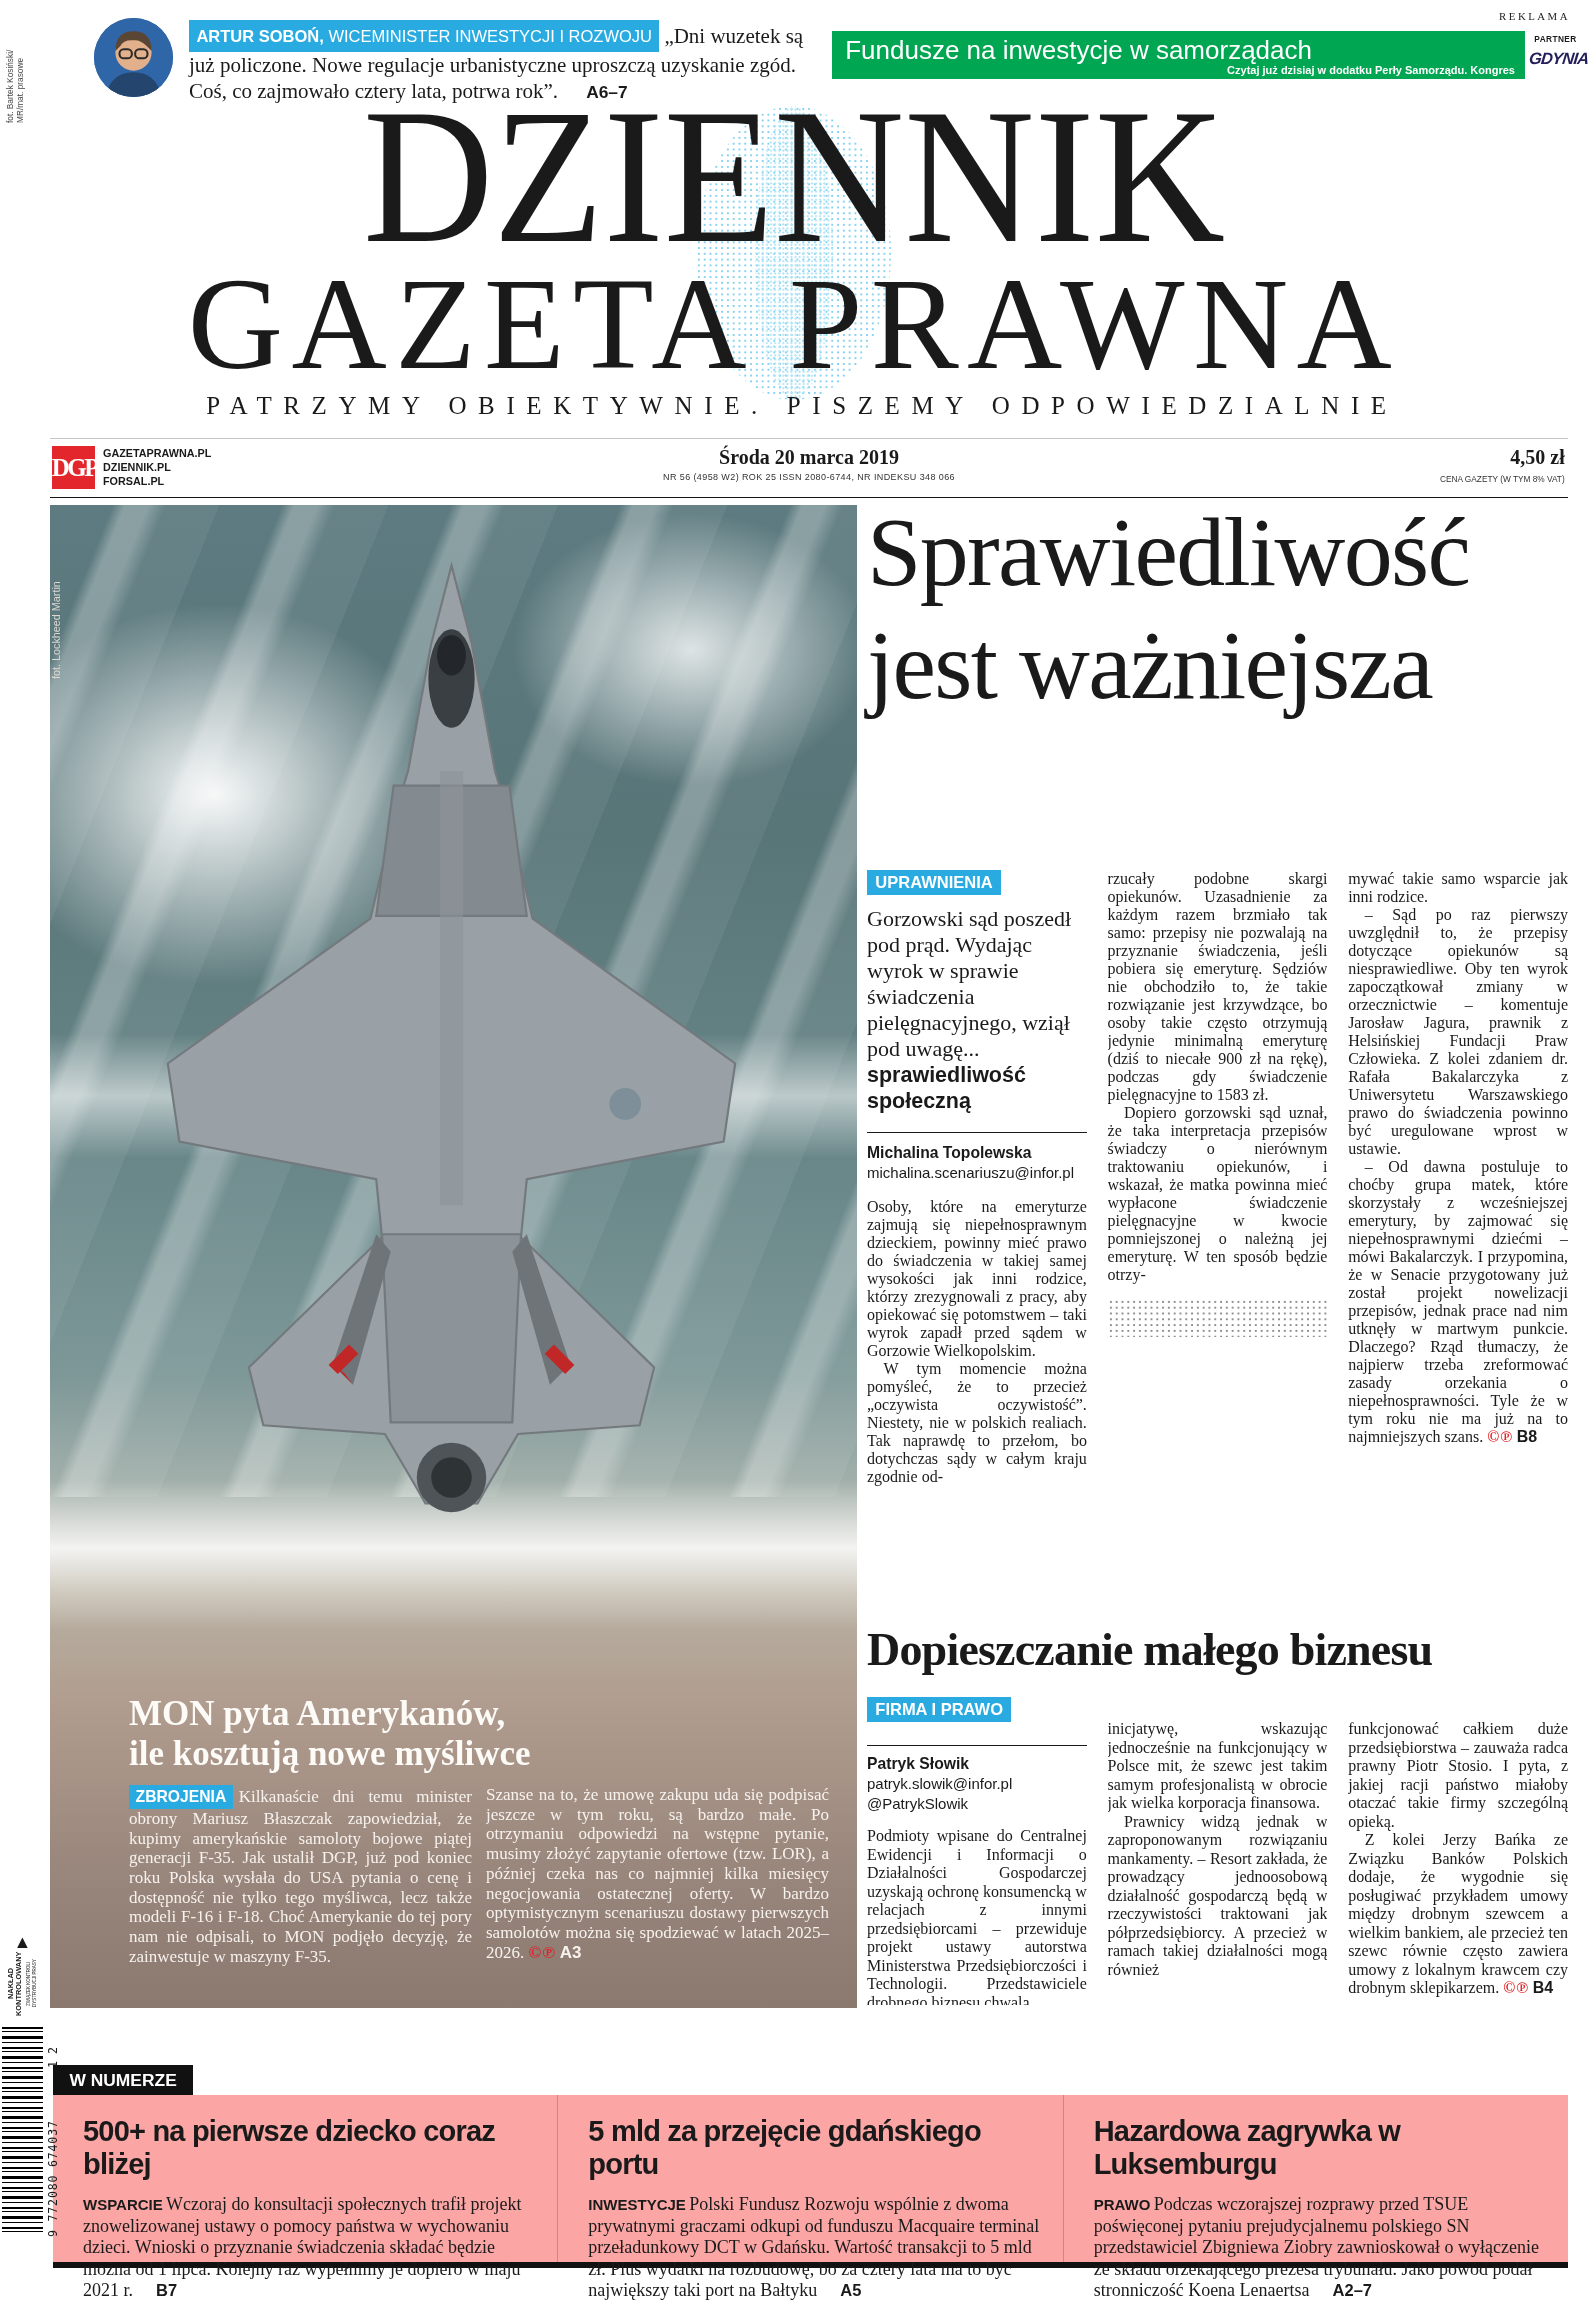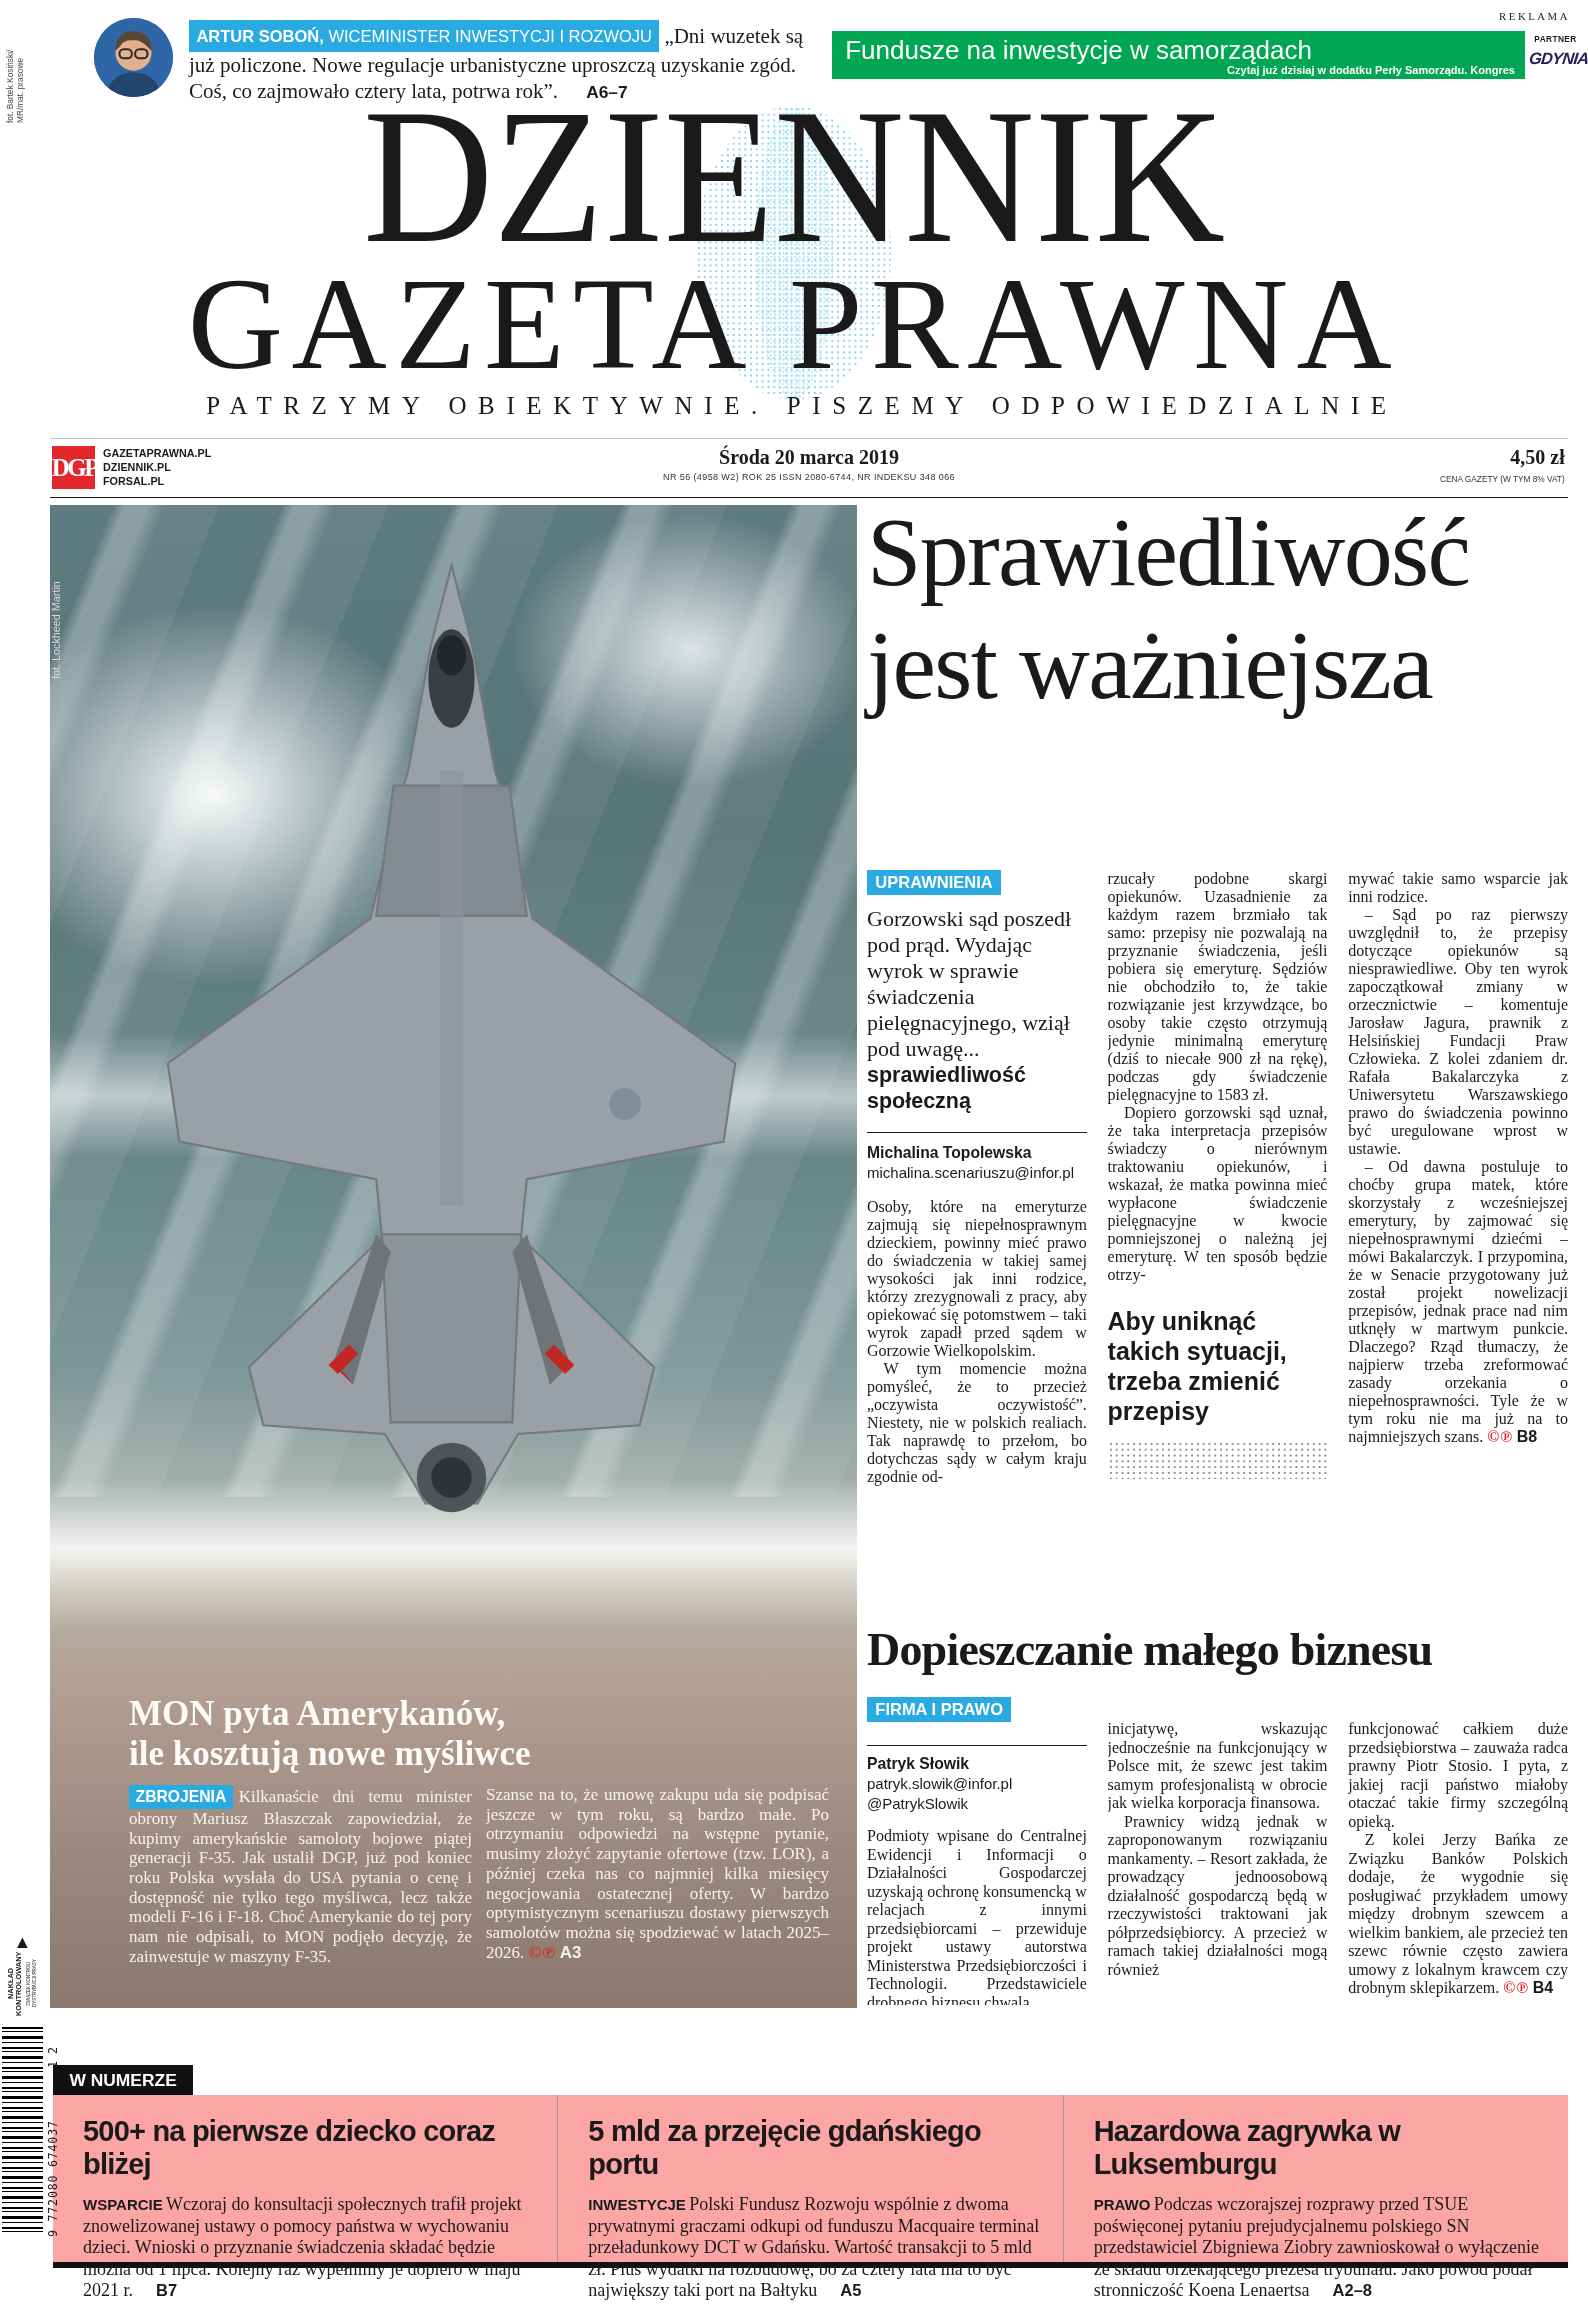--- a/index.html
+++ b/index.html
@@ -232,21 +232,20 @@
       <div class="byline">
         <b>Michalina Topolewska</b>
         <div>michalina.scenariuszu@infor.pl</div>
       </div>
       <p>Osoby, które na emeryturze zajmują się niepełnosprawnym dzieckiem, powinny mieć prawo do świadczenia w takiej samej wysokości jak inni rodzice, którzy zrezygnowali z pracy, aby opiekować się potomstwem – taki wyrok zapadł przed sądem w Gorzowie Wielkopolskim.</p>
       <p class="indent">W tym momencie można pomyśleć, że to przecież „oczywista oczywistość”. Niestety, nie w polskich realiach. Tak naprawdę to przełom, bo dotychczas sądy w całym kraju zgodnie od-</p>
     </div>
     <div class="col">
       <p>rzucały podobne skargi opiekunów. Uzasadnienie za każdym razem brzmiało tak samo: przepisy nie pozwalają na przyznanie świadczenia, jeśli pobiera się emeryturę. Sędziów nie obchodziło to, że takie rozwiązanie jest krzywdzące, bo osoby takie często otrzymują jedynie minimalną emeryturę (dziś to niecałe 900 zł na rękę), podczas gdy świadczenie pielęgnacyjne to 1583 zł.</p>
       <p class="indent">Dopiero gorzowski sąd uznał, że taka interpretacja przepisów świadczy o nierównym traktowaniu opiekunów, i wskazał, że matka powinna mieć wypłacone świadczenie pielęgnacyjne w kwocie pomniejszonej o należną jej emeryturę. W ten sposób będzie otrzy-</p>
-      <div class="pullquote">Aby uniknąć takich sytuacji, trzeba zmienić przepisy</div>
       <div class="dots"></div>
     </div>
     <div class="col">
       <p>mywać takie samo wsparcie jak inni rodzice.</p>
       <p class="indent">– Sąd po raz pierwszy uwzględnił to, że przepisy dotyczące opiekunów są niesprawiedliwe. Oby ten wyrok zapoczątkował zmiany w orzecznictwie – komentuje Jarosław Jagura, prawnik z Helsińskiej Fundacji Praw Człowieka. Z kolei zdaniem dr. Rafała Bakalarczyka z Uniwersytetu Warszawskiego prawo do świadczenia powinno być uregulowane wprost w ustawie.</p>
       <p class="indent"><span>– Od dawna postuluje to choćby grupa matek, które skorzystały z wcześniejszej emerytury, by zajmować się niepełnosprawnymi dziećmi – mówi Bakalarczyk. I przypomina, że w Senacie przygotowany już został projekt nowelizacji przepisów, jednak prace nad nim utknęły w martwym punkcie. Dlaczego? Rząd tłumaczy, że najpierw trzeba zreformować zasady orzekania o niepełnosprawności. Tyle że w tym roku nie ma już na to najmniejszych szans.</span> <span class="mark">©℗</span> <span class="pref">B8</span></p>
     </div>
   </div>
 
   <h2 class="abs biz-head">Dopieszczanie małego biznesu</h2>
@@ -276,21 +275,21 @@
     <div class="wn-item">
       <h3>500+ na pierwsze dziecko coraz bliżej</h3>
       <p><span class="wn-kicker">WSPARCIE</span><span>Wczoraj do konsultacji społecznych trafił projekt znowelizowanej ustawy o pomocy państwa w wychowaniu dzieci. Wnioski o przyznanie świadczenia składać będzie można od 1 lipca. Kolejny raz wypełnimy je dopiero w maju 2021 r.</span><span class="wn-ref">B7</span></p>
     </div>
     <div class="wn-item">
       <h3>5 mld za przejęcie gdańskiego portu</h3>
       <p><span class="wn-kicker">INWESTYCJE</span><span>Polski Fundusz Rozwoju wspólnie z dwoma prywatnymi graczami odkupi od funduszu Macquaire terminal przeładunkowy DCT w Gdańsku. Wartość transakcji to 5 mld zł. Plus wydatki na rozbudowę, bo za cztery lata ma to być największy taki port na Bałtyku</span><span class="wn-ref">A5</span></p>
     </div>
     <div class="wn-item">
       <h3>Hazardowa zagrywka w Luksemburgu</h3>
-      <p><span class="wn-kicker">PRAWO</span><span>Podczas wczorajszej rozprawy przed TSUE poświęconej pytaniu prejudycjalnemu polskiego SN przedstawiciel Zbigniewa Ziobry zawnioskował o wyłączenie ze składu orzekającego prezesa trybunału. Jako powód podał stronniczość Koena Lenaertsa</span><span class="wn-ref">A2–8</span></p>
+      <p><span class="wn-kicker">PRAWO</span><span>Podczas wczorajszej rozprawy przed TSUE poświęconej pytaniu prejudycjalnemu polskiego SN przedstawiciel Zbigniewa Ziobry zawnioskował o wyłączenie ze składu orzekającego prezesa trybunału. Jako powód podał stronniczość Koena Lenaertsa</span><span class="wn-ref">A2–7</span></p>
     </div>
   </div>
 
   <div class="abs audit">
     <div class="tri">▲</div>
     <span class="vtext a1">NAKŁAD KONTROLOWANY</span>
     <span class="vtext a2">ZWIĄZEK KONTROLI DYSTRYBUCJI PRASY</span>
   </div>
   <div class="abs barcode"></div>
   <div class="abs vtext bc-top">1 2</div>

